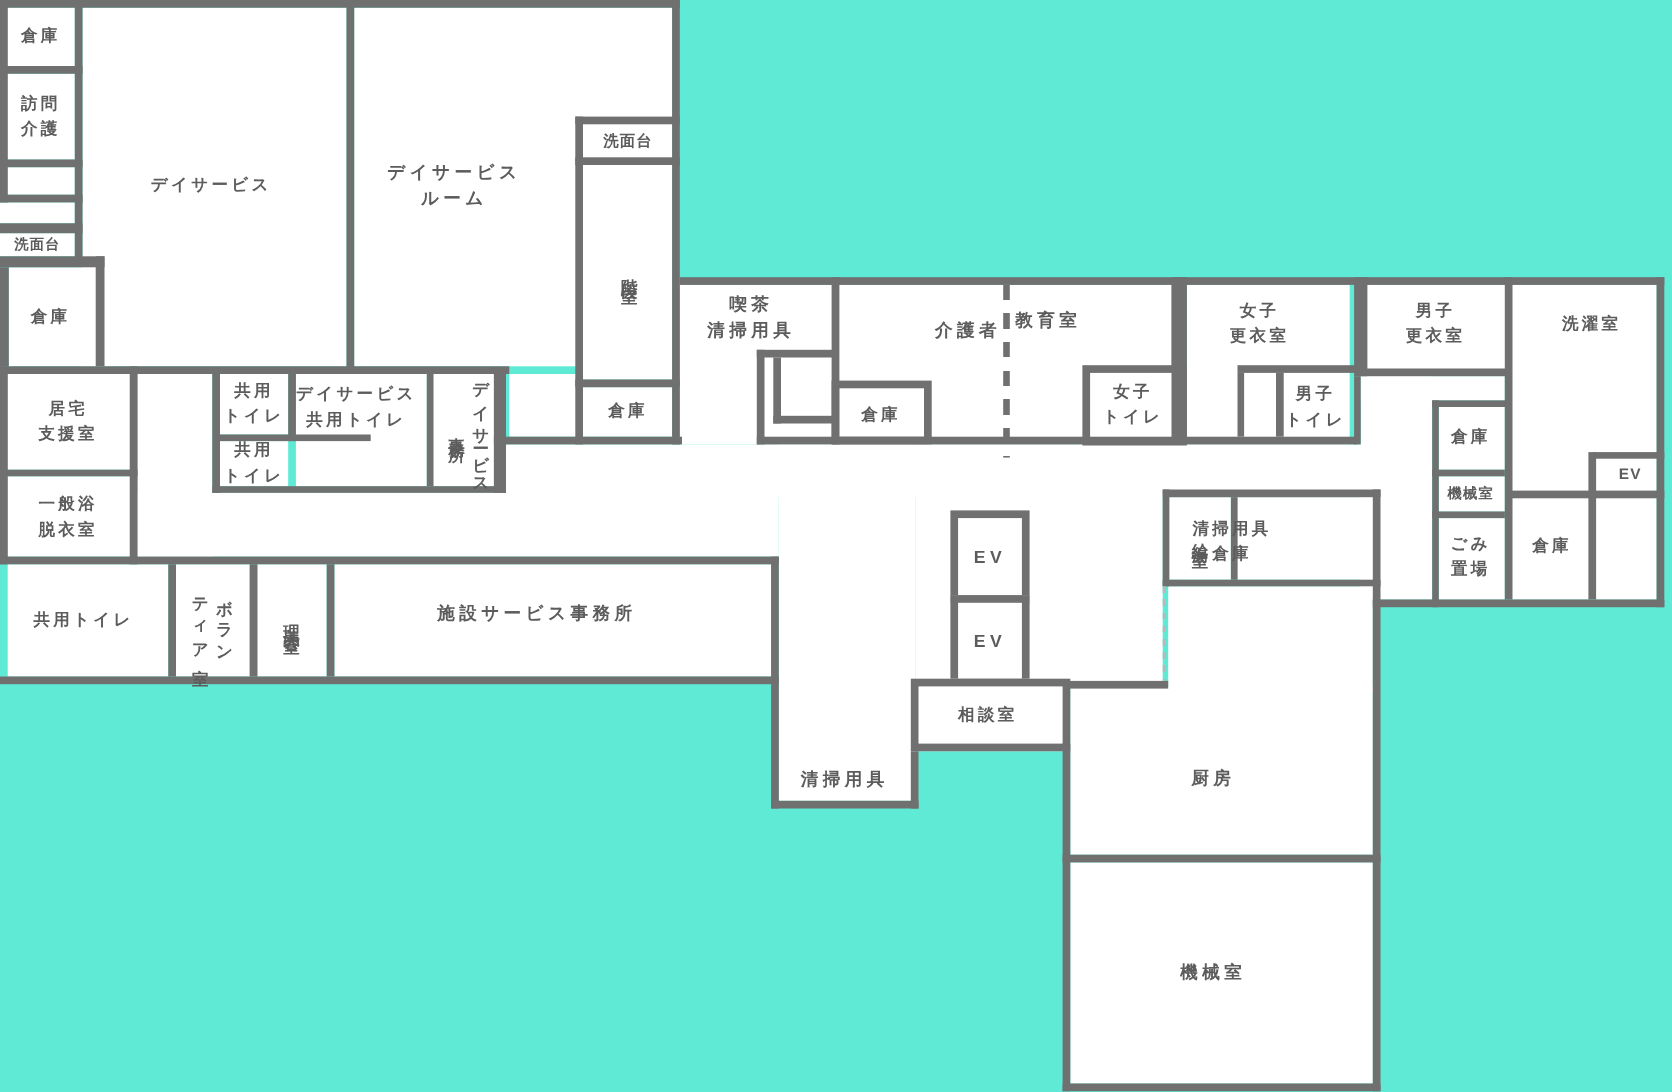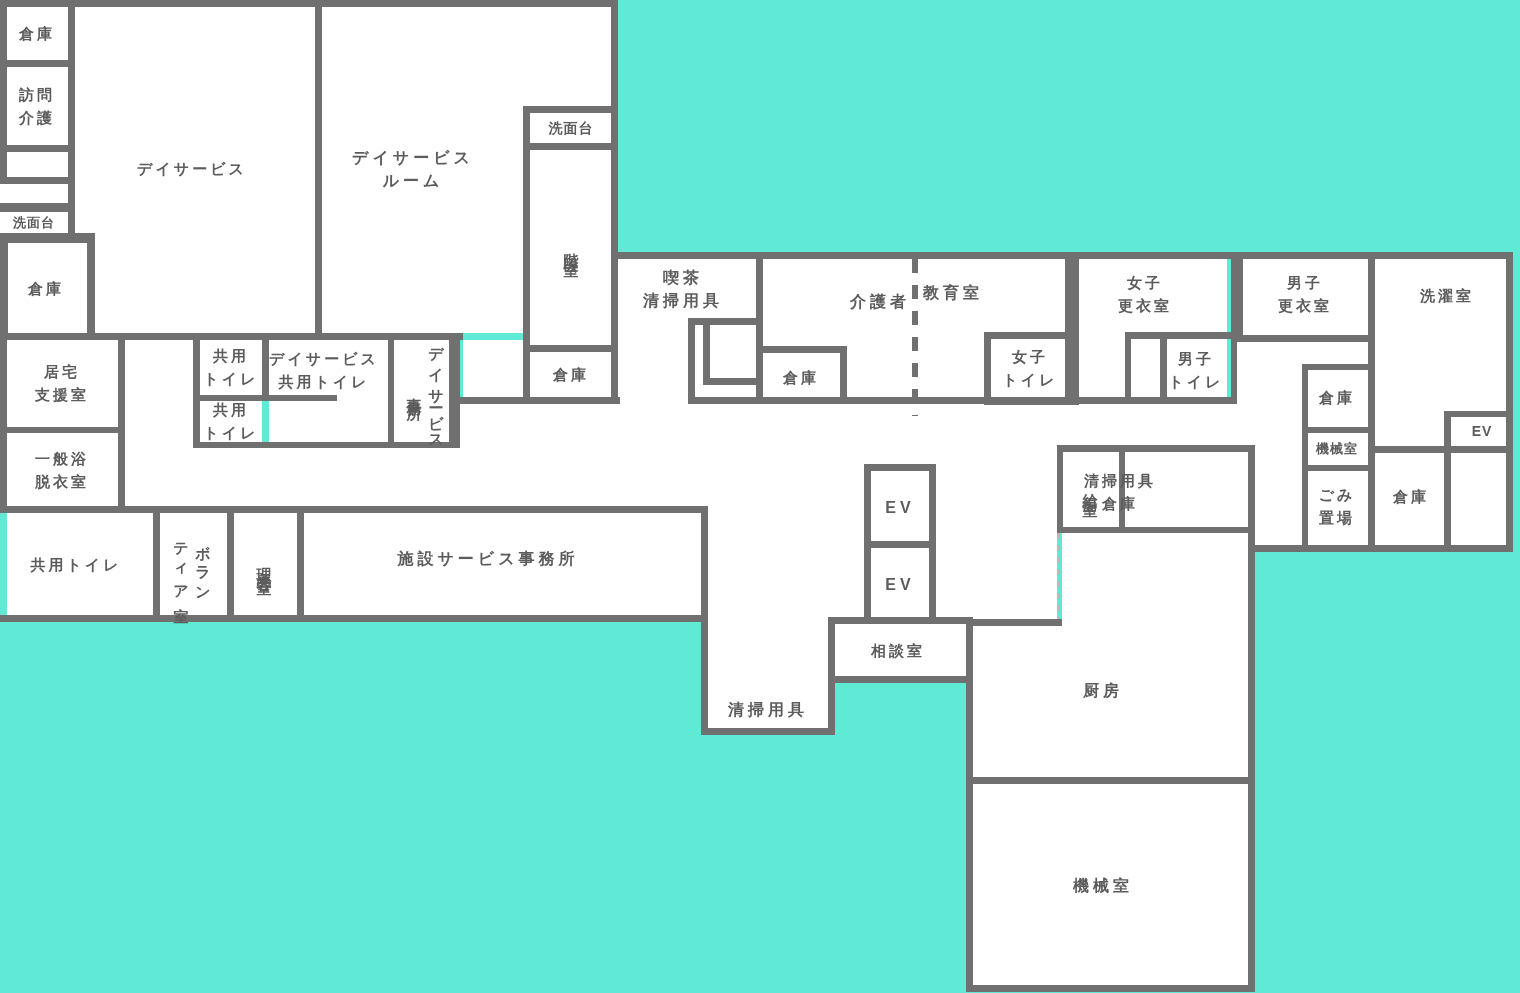--- a/index.html
+++ b/index.html
@@ -192,16 +192,16 @@
 置場</div>
   <div class="lb" style="left:1411px;top:496px;">倉庫</div>
   <div class="lb md" style="left:1482px;top:431px;">EV</div>
   <div class="lb lg" style="left:900px;top:507px;">EV</div>
   <div class="lb lg" style="left:900px;top:584px;">EV</div>
   <div class="lb" style="left:898px;top:650px;">相談室</div>
   <div class="lb v" style="left:1090px;top:487px;">給湯室</div>
   <div class="lb" style="left:1120px;top:492px;">清掃用具
 倉庫</div>
   <div class="lb lg" style="left:768px;top:709px;">清掃用具</div>
-  <div class="lb lg" style="left:1103px;top:690px;">厨房</div>
+  <div class="lb lg" style="left:1103px;top:708px;">厨房</div>
   <div class="lb lg" style="left:1103px;top:885px;">機械室</div>
 
 </div>
 
 </body></html>

